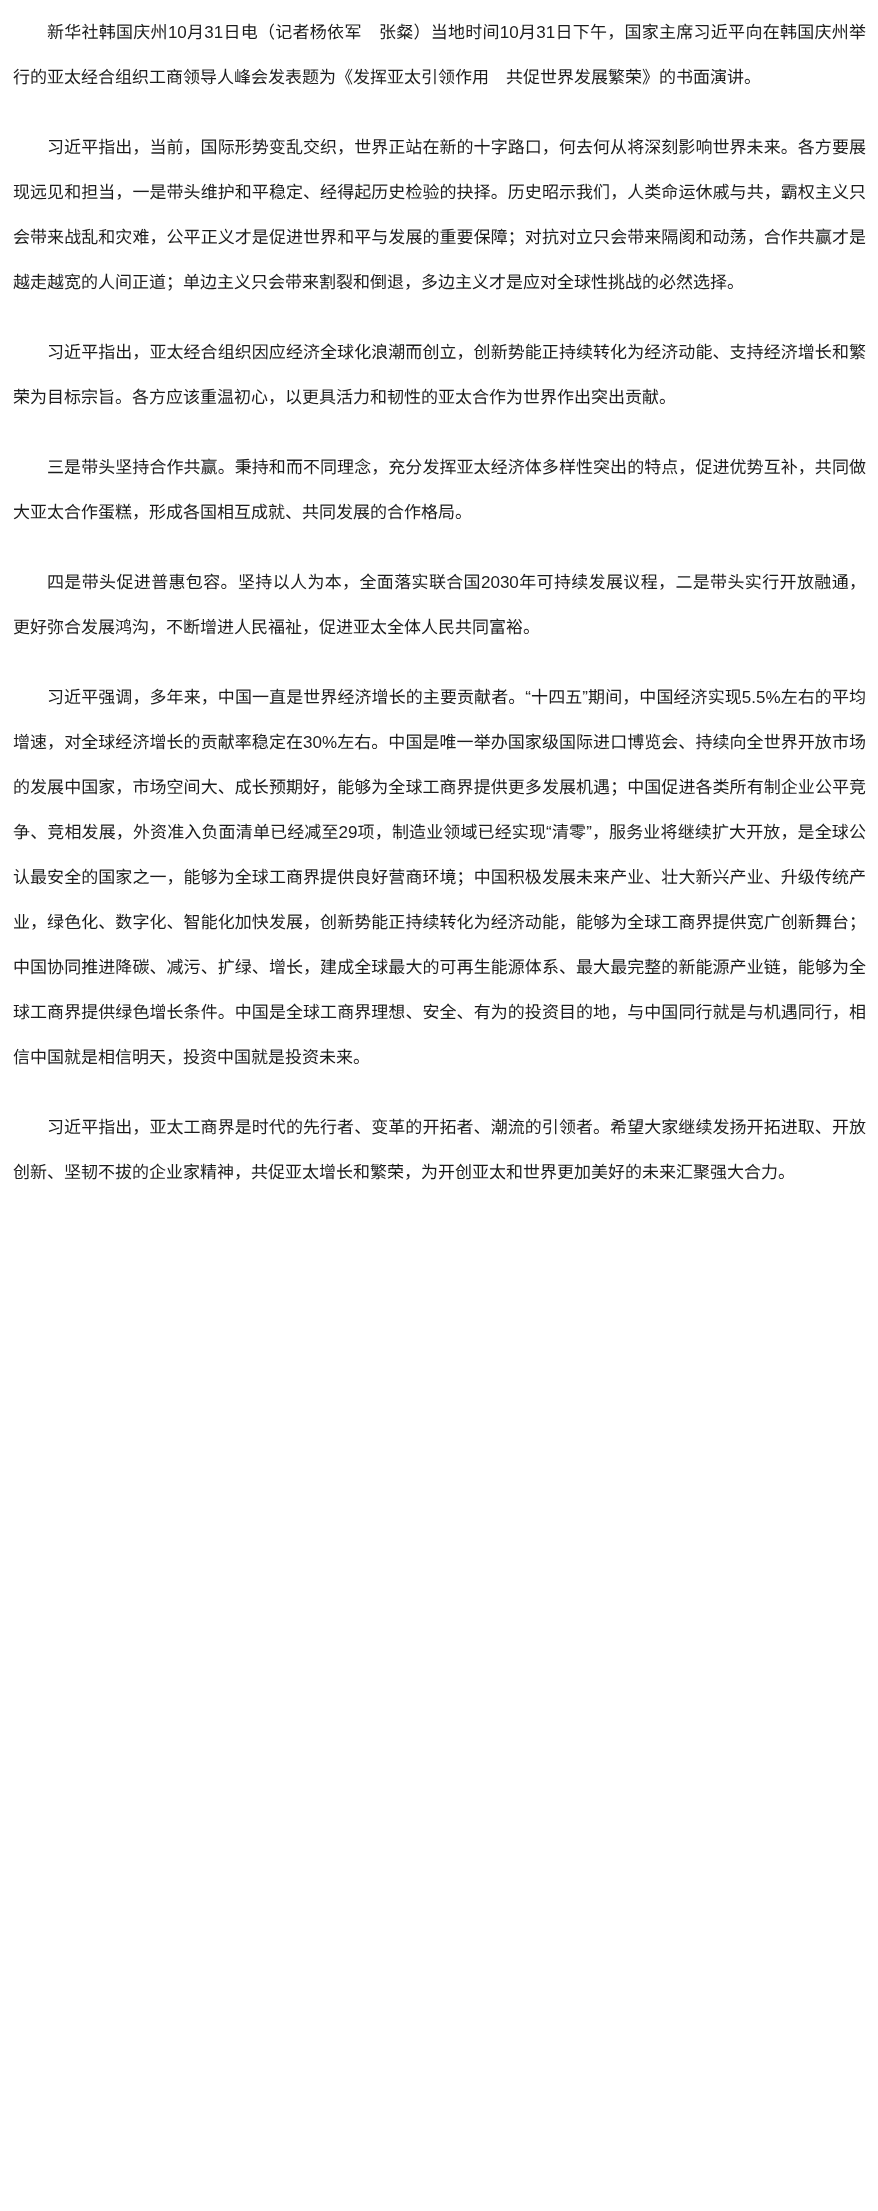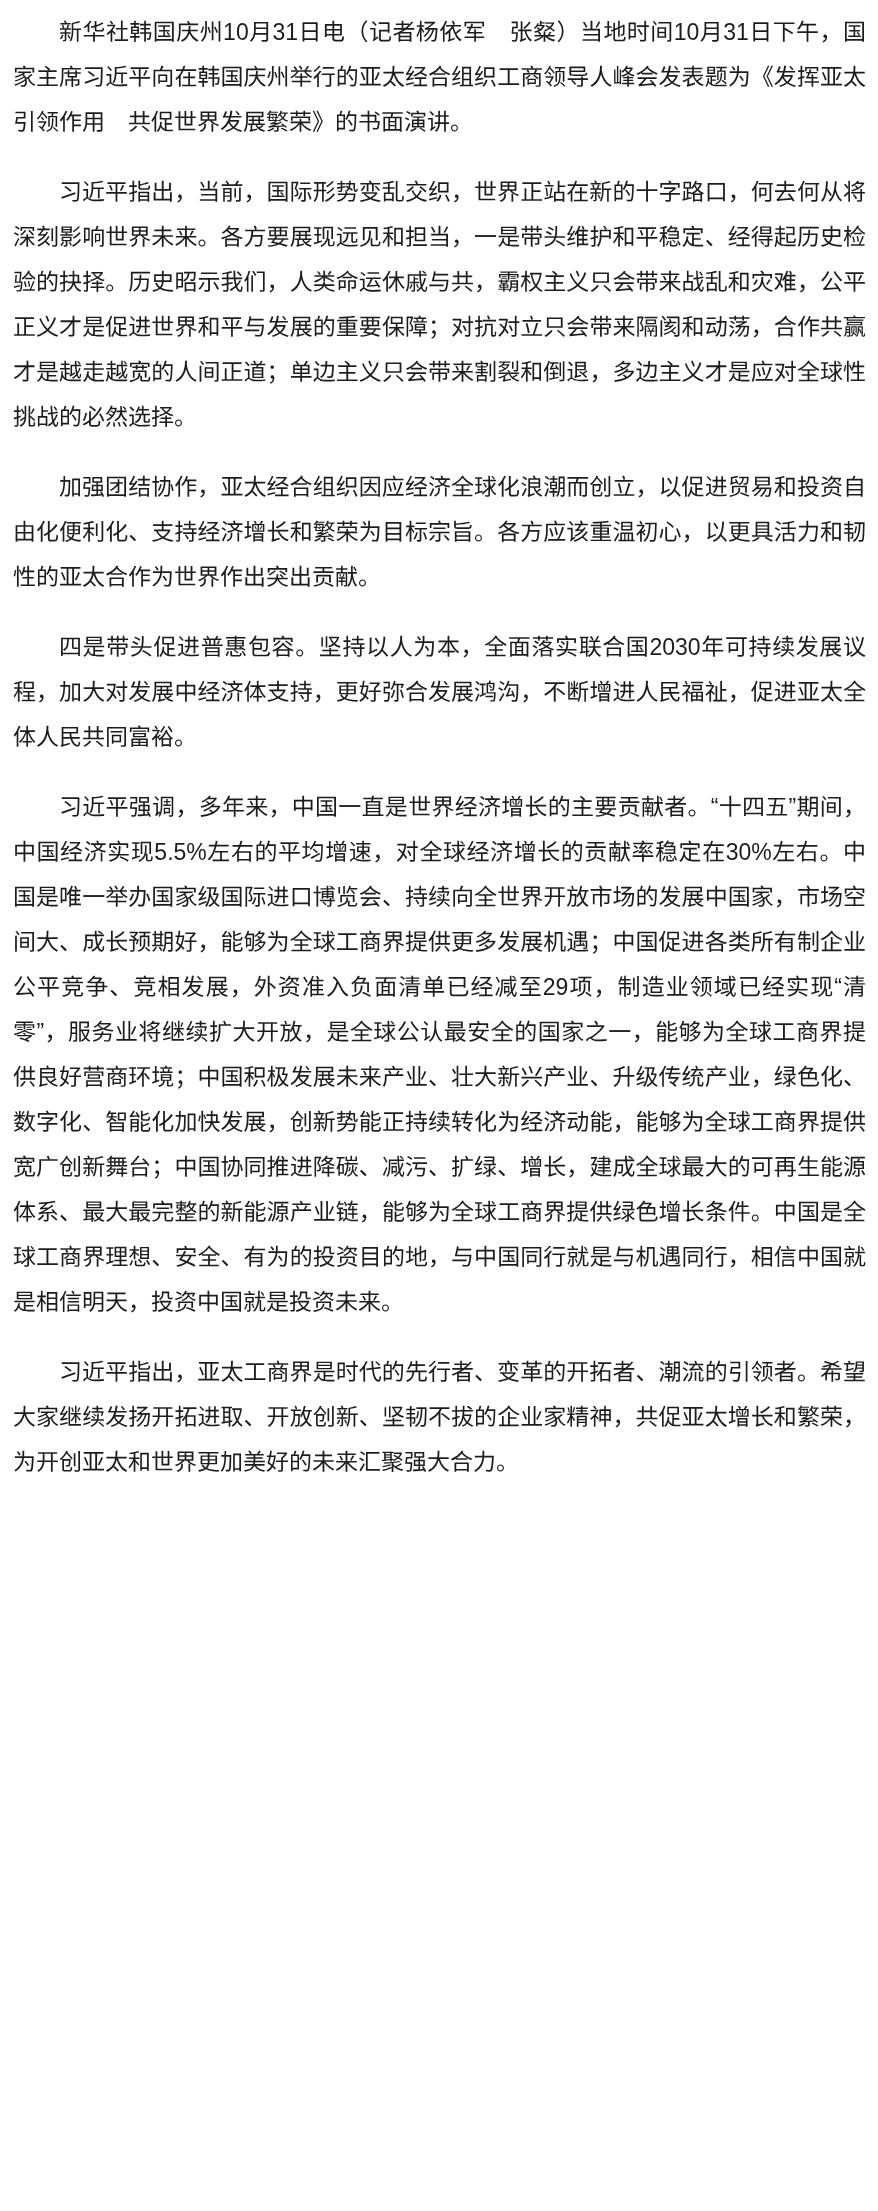--- a/index.html
+++ b/index.html
@@ -12,34 +12,35 @@
     font-family: "Liberation Sans", "DejaVu Sans", sans-serif;
   }
   .article {
     box-sizing: border-box;
     width: 878px;
     padding: 10px 12px 24px 13px;
     color: #1c1c1c;
   }
   .article p {
     margin: 0 0 25px 0;
-    font-size: 23px;
+    font-size: 17px;
     line-height: 45px;
     font-weight: 400;
     text-align: justify;
     text-indent: 2em;
     word-break: break-all;
   }
   .article p:last-child {
     margin-bottom: 0;
   }
 </style>
 </head>
 <body>
 
 <main class="article">
   <p>新华社韩国庆州10月31日电（记者杨依军　张粲）当地时间10月31日下午，国家主席习近平向在韩国庆州举行的亚太经合组织工商领导人峰会发表题为《发挥亚太引领作用　共促世界发展繁荣》的书面演讲。</p>
   <p>习近平指出，当前，国际形势变乱交织，世界正站在新的十字路口，何去何从将深刻影响世界未来。各方要展现远见和担当，一是带头维护和平稳定、经得起历史检验的抉择。历史昭示我们，人类命运休戚与共，霸权主义只会带来战乱和灾难，公平正义才是促进世界和平与发展的重要保障；对抗对立只会带来隔阂和动荡，合作共赢才是越走越宽的人间正道；单边主义只会带来割裂和倒退，多边主义才是应对全球性挑战的必然选择。</p>
-  <p>加强团结协作，亚太经合组织因应经济全球化浪潮而创立，以促进贸易和投资自由化便利化、支持经济增长和繁荣为目标宗旨。各方应该重温初心，以更具活力和韧性的亚太合作为世界作出突出贡献。</p>
-  <p>四是带头促进普惠包容。坚持以人为本，全面落实联合国2030年可持续发展议程，加大对发展中经济体支持，更好弥合发展鸿沟，不断增进人民福祉，促进亚太全体人民共同富裕。</p>
+  <p>习近平指出，亚太经合组织因应经济全球化浪潮而创立，创新势能正持续转化为经济动能、支持经济增长和繁荣为目标宗旨。各方应该重温初心，以更具活力和韧性的亚太合作为世界作出突出贡献。</p>
+  <p>三是带头坚持合作共赢。秉持和而不同理念，充分发挥亚太经济体多样性突出的特点，促进优势互补，共同做大亚太合作蛋糕，形成各国相互成就、共同发展的合作格局。</p>
+  <p>四是带头促进普惠包容。坚持以人为本，全面落实联合国2030年可持续发展议程，二是带头实行开放融通，更好弥合发展鸿沟，不断增进人民福祉，促进亚太全体人民共同富裕。</p>
   <p>习近平强调，多年来，中国一直是世界经济增长的主要贡献者。“十四五”期间，中国经济实现5.5%左右的平均增速，对全球经济增长的贡献率稳定在30%左右。中国是唯一举办国家级国际进口博览会、持续向全世界开放市场的发展中国家，市场空间大、成长预期好，能够为全球工商界提供更多发展机遇；中国促进各类所有制企业公平竞争、竞相发展，外资准入负面清单已经减至29项，制造业领域已经实现“清零”，服务业将继续扩大开放，是全球公认最安全的国家之一，能够为全球工商界提供良好营商环境；中国积极发展未来产业、壮大新兴产业、升级传统产业，绿色化、数字化、智能化加快发展，创新势能正持续转化为经济动能，能够为全球工商界提供宽广创新舞台；中国协同推进降碳、减污、扩绿、增长，建成全球最大的可再生能源体系、最大最完整的新能源产业链，能够为全球工商界提供绿色增长条件。中国是全球工商界理想、安全、有为的投资目的地，与中国同行就是与机遇同行，相信中国就是相信明天，投资中国就是投资未来。</p>
   <p>习近平指出，亚太工商界是时代的先行者、变革的开拓者、潮流的引领者。希望大家继续发扬开拓进取、开放创新、坚韧不拔的企业家精神，共促亚太增长和繁荣，为开创亚太和世界更加美好的未来汇聚强大合力。</p>
 </main>
 
 </body></html>

